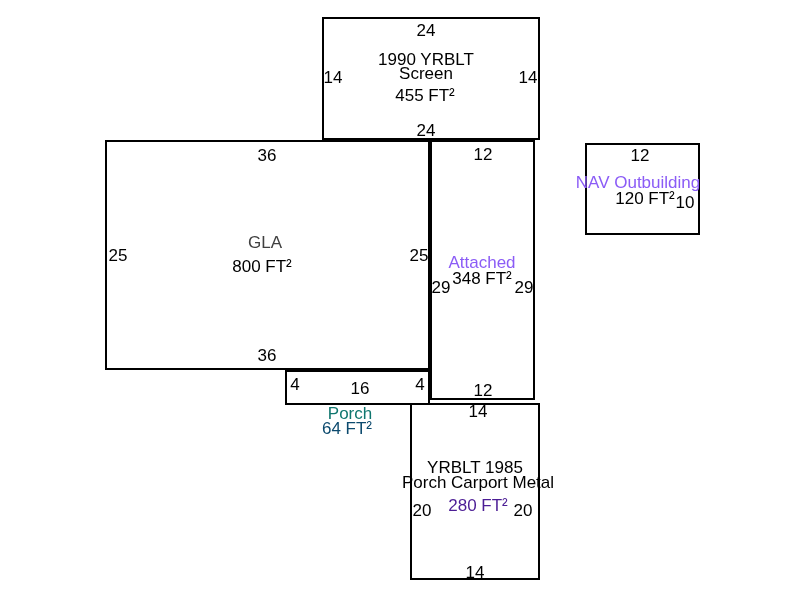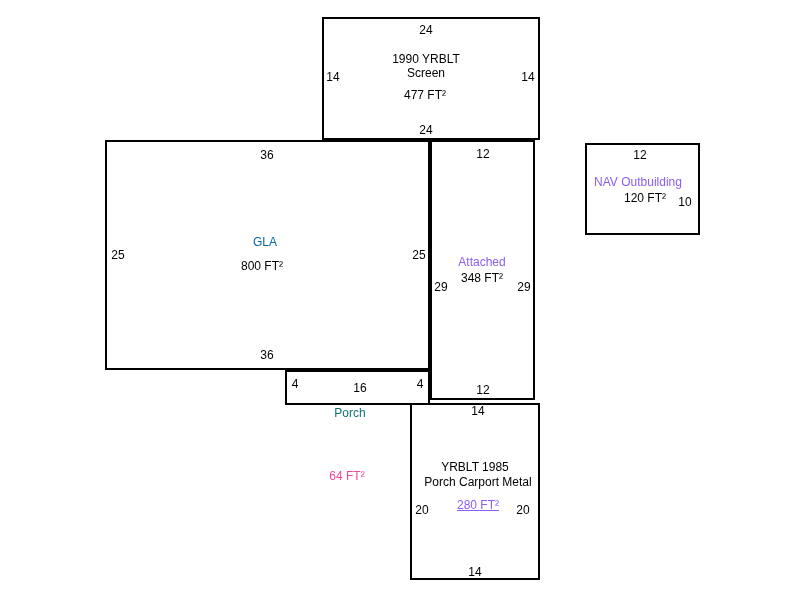--- a/index.html
+++ b/index.html
@@ -20,21 +20,21 @@
   }
   .box {
     position: absolute;
     border: 2px solid #000000;
     box-sizing: border-box;
     background: transparent;
   }
   .lbl {
     position: absolute;
     transform: translate(-50%, -50%);
-    font-size: 12px;
+    font-size: 17px;
     line-height: 1;
     color: #000000;
     white-space: nowrap;
   }
 </style>
 </head>
 <body style="background: rgb(255, 255, 255);">
 
 <div id="canvas">
 
@@ -46,27 +46,27 @@
 
   <div class="box" style="left: 585px; top: 143px; width: 115px; height: 92px; border-color: rgb(0, 0, 0);"></div>
 
   <div class="box" style="left: 285px; top: 370px; width: 145px; height: 35px; border-color: rgb(0, 0, 0);"></div>
 
   <div class="box" style="left: 410px; top: 403px; width: 130px; height: 177px; border-color: rgb(0, 0, 0);"></div>
 
   <span class="lbl" style="left: 426px; top: 30px; color: rgb(0, 0, 0);">24</span>
   <span class="lbl" style="left: 426px; top: 59px; color: rgb(0, 0, 0); text-align: center;">1990 YRBLT</span>
   <span class="lbl" style="left: 426px; top: 73px; color: rgb(0, 0, 0);">Screen</span>
-  <span class="lbl" style="left: 425px; top: 95px; color: rgb(0, 0, 0);">477 FT²</span>
+  <span class="lbl" style="left: 425px; top: 95px; color: rgb(0, 0, 0);">455 FT²</span>
   <span class="lbl" style="left: 333px; top: 77px; color: rgb(0, 0, 0);">14</span>
   <span class="lbl" style="left: 528px; top: 77px; color: rgb(0, 0, 0);">14</span>
   <span class="lbl" style="left: 426px; top: 130px; color: rgb(0, 0, 0);">24</span>
 
   <span class="lbl" style="left: 267px; top: 155px; color: rgb(0, 0, 0);">36</span>
-  <span class="lbl" style="left: 265px; top: 242px; color: #0369a1;">GLA</span>
+  <span class="lbl" style="left: 265px; top: 242px; color: #404040;">GLA</span>
   <span class="lbl" style="left: 262px; top: 266px; color: rgb(0, 0, 0);">800 FT²</span>
   <span class="lbl" style="left: 118px; top: 255px; color: rgb(0, 0, 0);">25</span>
   <span class="lbl" style="left: 419px; top: 255px; color: rgb(0, 0, 0);">25</span>
   <span class="lbl" style="left: 267px; top: 355px; color: rgb(0, 0, 0);">36</span>
 
   <span class="lbl" style="left: 483px; top: 154px; color: rgb(0, 0, 0);">12</span>
   <span class="lbl" style="left: 482px; top: 262px; color: #8b5cf6;">Attached</span>
   <span class="lbl" style="left: 482px; top: 278px; color: rgb(0, 0, 0);">348 FT²</span>
   <span class="lbl" style="left: 441px; top: 287px; color: rgb(0, 0, 0);">29</span>
   <span class="lbl" style="left: 524px; top: 287px; color: rgb(0, 0, 0);">29</span>
@@ -74,23 +74,23 @@
 
   <span class="lbl" style="left: 640px; top: 155px; color: rgb(0, 0, 0);">12</span>
   <span class="lbl" style="left: 638px; top: 182px; color: #8b5cf6;">NAV Outbuilding</span>
   <span class="lbl" style="left: 645px; top: 198px; color: rgb(0, 0, 0);">120 FT²</span>
   <span class="lbl" style="left: 685px; top: 202px; color: rgb(0, 0, 0);">10</span>
 
   <span class="lbl" style="left: 295px; top: 384px; color: rgb(0, 0, 0);">4</span>
   <span class="lbl" style="left: 360px; top: 388px; color: rgb(0, 0, 0);">16</span>
   <span class="lbl" style="left: 420px; top: 384px; color: rgb(0, 0, 0);">4</span>
   <span class="lbl" style="left: 350px; top: 413px; color: #0f766e; text-align: right;">Porch</span>
-  <span class="lbl" style="left: 347px; top: 428px; color: #ec4899; margin-top: 48px;">64 FT²</span>
+  <span class="lbl" style="left: 347px; top: 428px; color: #0c4a6e;">64 FT²</span>
 
   <span class="lbl" style="left: 478px; top: 411px; color: rgb(0, 0, 0);">14</span>
   <span class="lbl" style="left: 475px; top: 467px; color: rgb(0, 0, 0); text-align: center;">YRBLT 1985</span>
   <span class="lbl" style="left: 478px; top: 482px; color: rgb(0, 0, 0);">Porch Carport Metal</span>
   <span class="lbl" style="left: 422px; top: 510px; color: rgb(0, 0, 0);">20</span>
-  <span class="lbl" style="left: 478px; top: 505px; color: #8b5cf6; text-decoration: underline;">280 FT²</span>
+  <span class="lbl" style="left: 478px; top: 505px; color: #4c1d95;">280 FT²</span>
   <span class="lbl" style="left: 523px; top: 510px; color: rgb(0, 0, 0);">20</span>
   <span class="lbl" style="left: 475px; top: 572px; color: rgb(0, 0, 0);">14</span>
 
 </div>
 
 </body></html>

